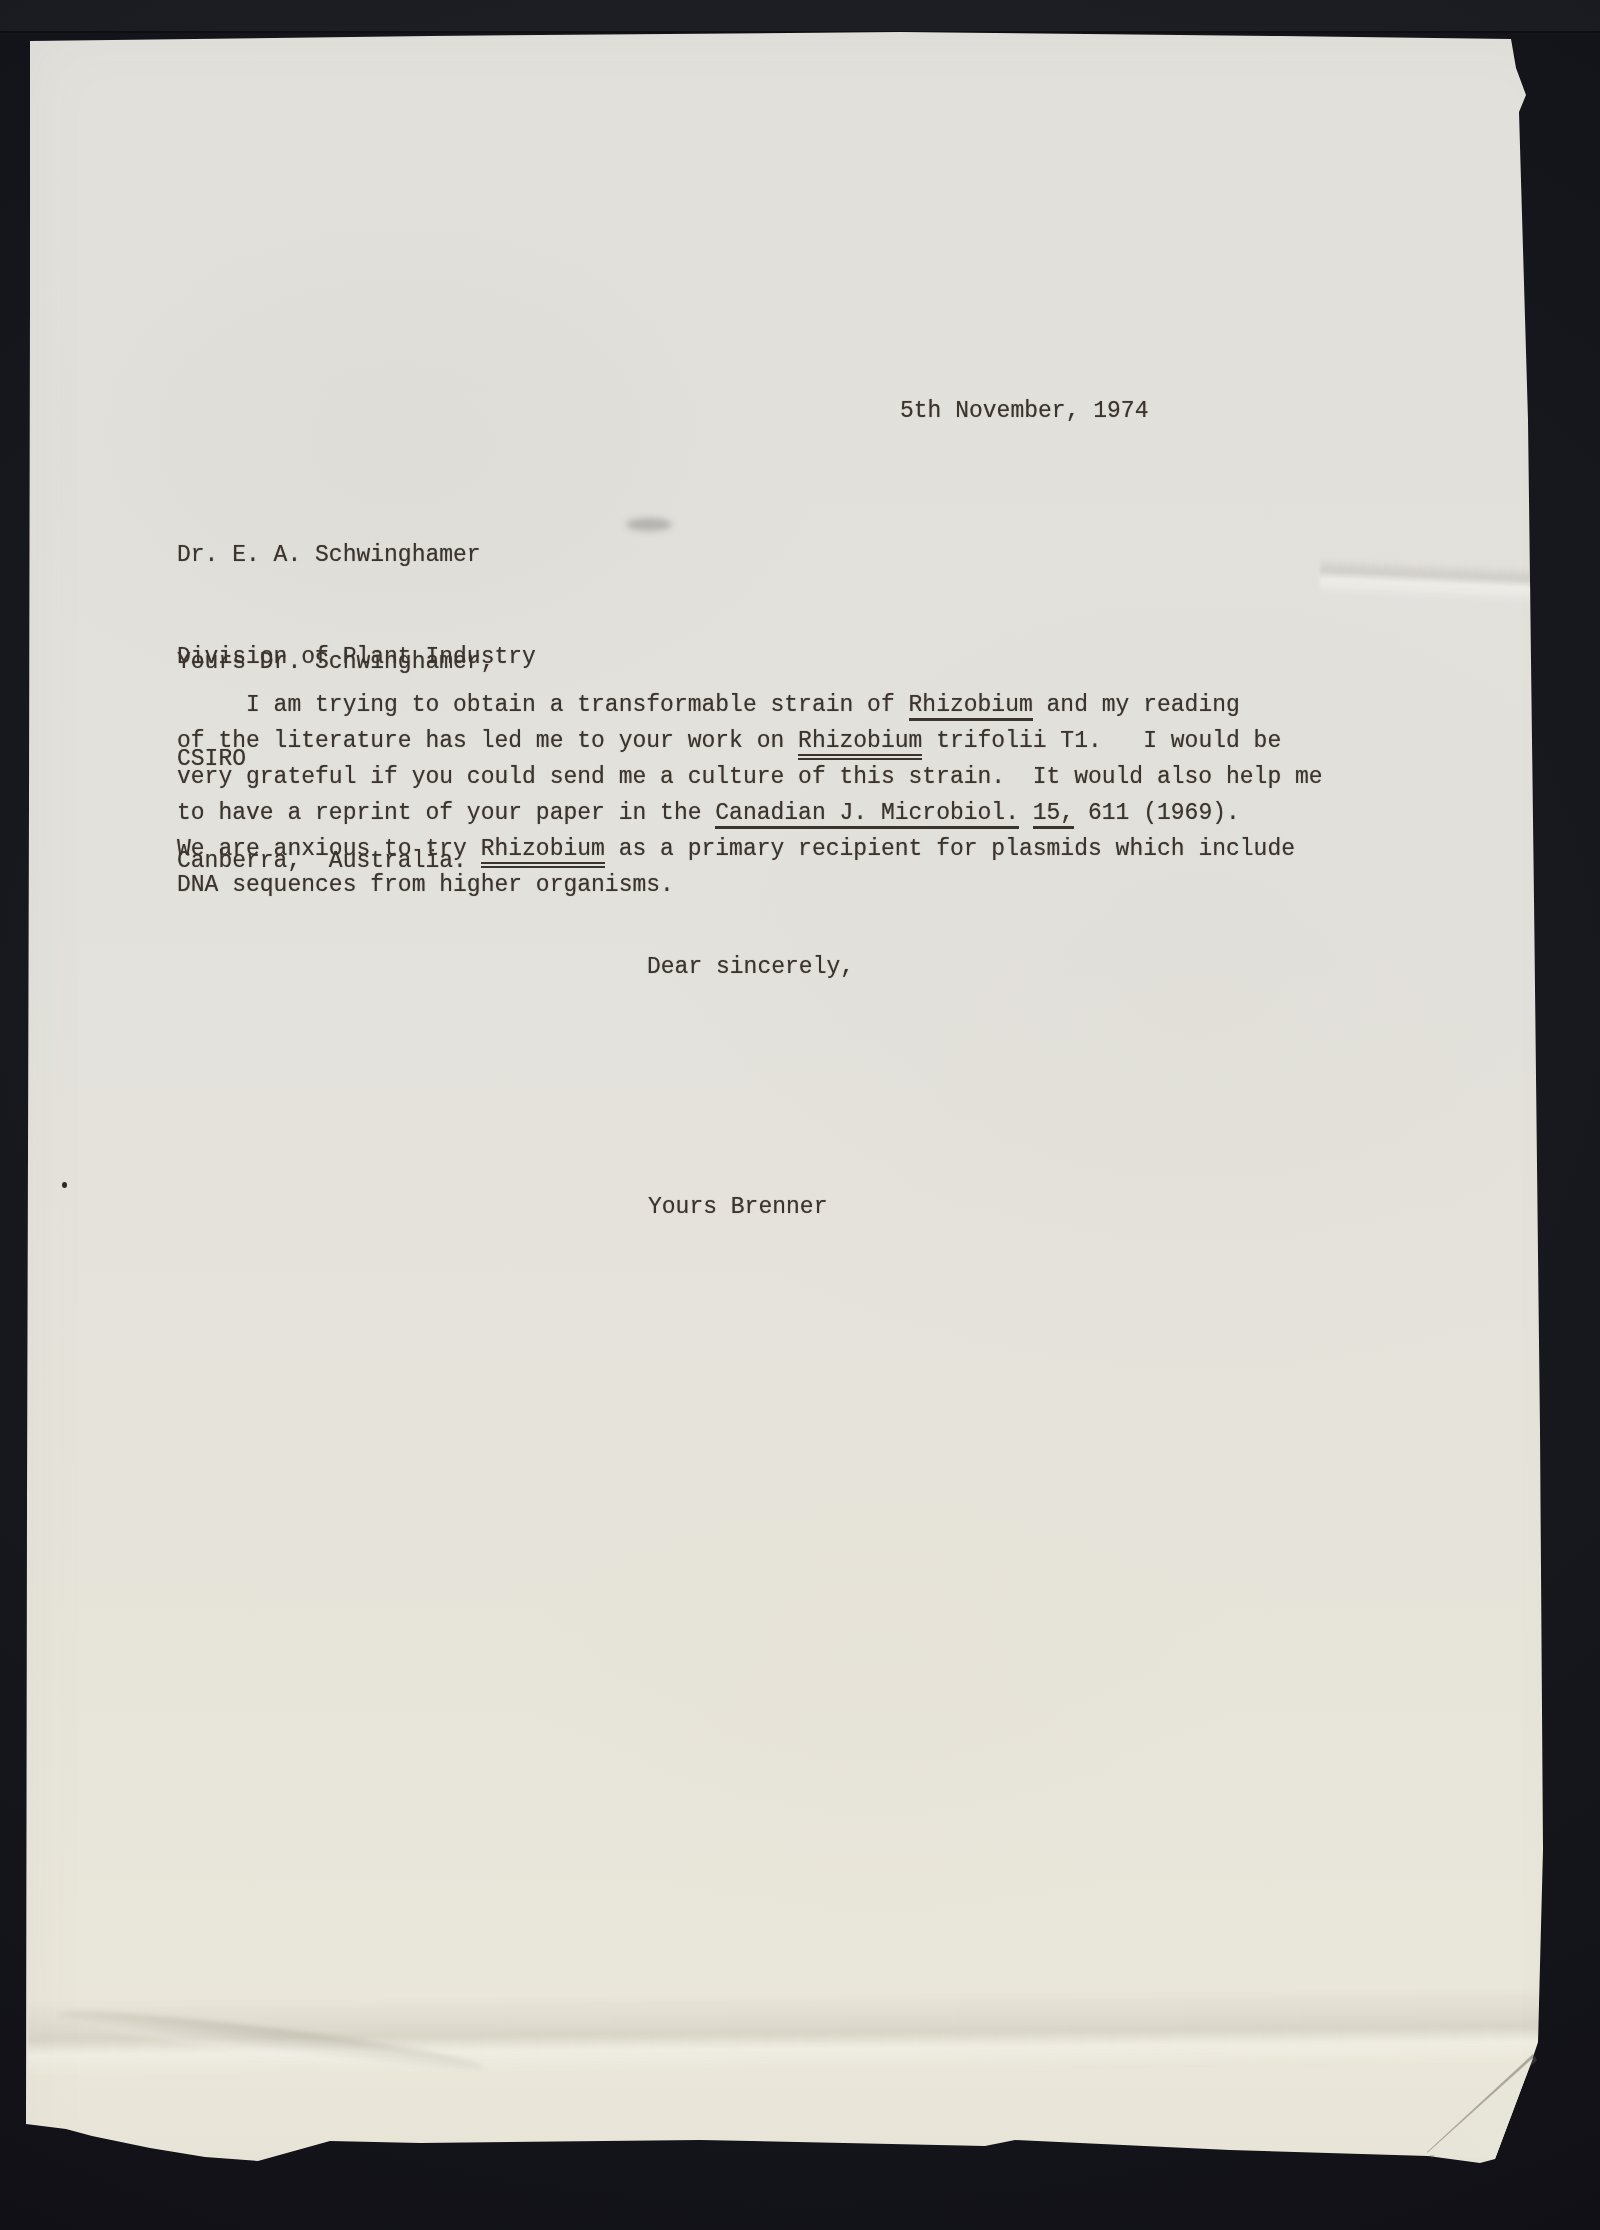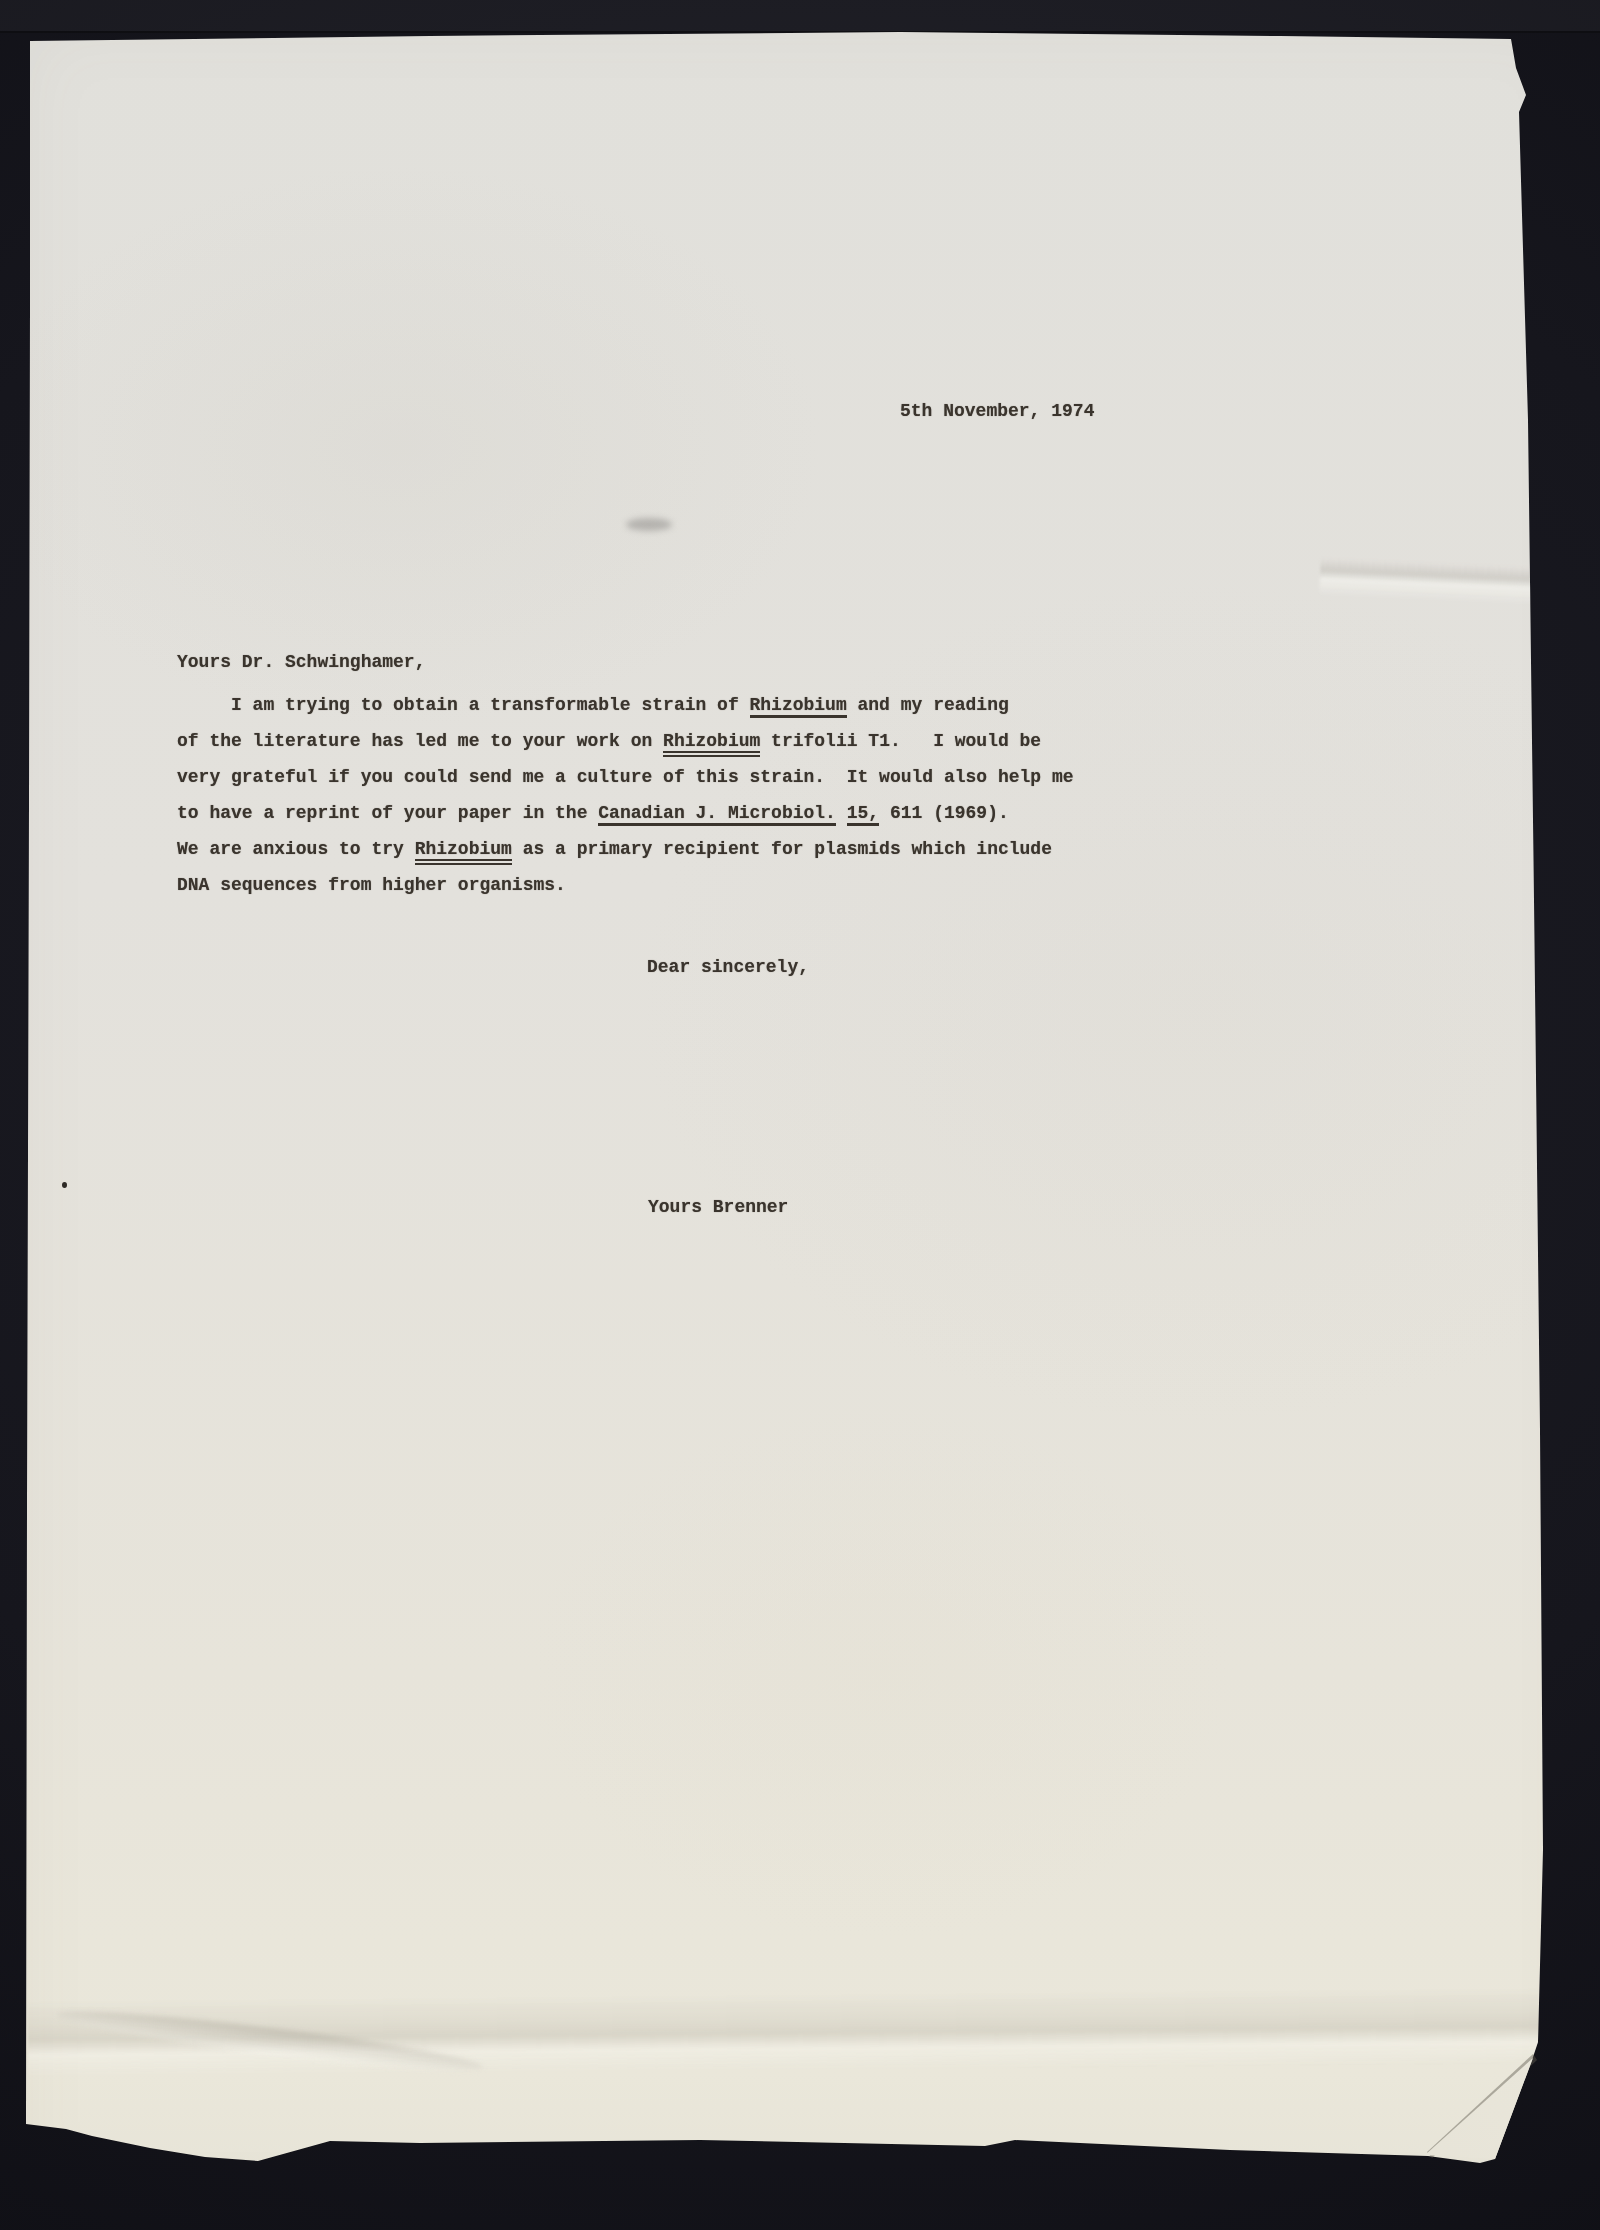--- a/index.html
+++ b/index.html
@@ -74,21 +74,21 @@
   }
   .fold-crease{
     position:absolute;inset:0;
     clip-path:polygon(1533px 2054px, 1427px 2152px, 1432px 2158px, 1537px 2060px);
     background:rgba(96,91,80,0.45);filter:blur(1px);
   }
   
   .typed{
     position:absolute;
     color:#3a342d;
-    font-size:18px;font-weight:bold;
+    font-size:23px;font-weight:normal;
     white-space:pre;
     text-shadow:0 0 1px rgba(58,52,44,0.55);
   }
   .date-line{left:900px;top:396px;line-height:30px;}
   .address{left:177px;top:470px;line-height:34px;}
   .salutation{left:177px;top:645px;line-height:34px;}
   .body-block{left:177px;top:687px;line-height:36px;}
   .closing{left:647px;top:952px;line-height:30px;}
   .signature{left:648px;top:1192px;line-height:30px;}
   .u1{border-bottom:3px solid currentColor;}
@@ -96,20 +96,26 @@
 </style>
 </head>
 <body>
 
 <div class="stage">
   <div class="mat-edge"></div>
 
   <div class="paper">
     <div class="typed date-line">5th November, 1974</div>
 
+    <div class="typed address">
+      <div>Dr. E. A. Schwinghamer</div>
+      <div>Division of Plant Industry</div>
+      <div>CSIRO</div>
+      <div>Canberra,  Australia.</div>
+    </div>
 
     <div class="typed salutation">Yours Dr. Schwinghamer,</div>
 
     <div class="typed body-block"><div><span>     I am trying to obtain a transformable strain of </span><span class="u1">Rhizobium</span><span> and my reading</span></div><div><span>of the literature has led me to your work on </span><span class="u2">Rhizobium</span><span> trifolii T1.   I would be</span></div><div><span>very grateful if you could send me a culture of this strain.  It would also help me</span></div><div><span>to have a reprint of your paper in the </span><span class="u1">Canadian J. Microbiol.</span><span> </span><span class="u1">15,</span><span> 611 (1969).</span></div><div><span>We are anxious to try </span><span class="u2">Rhizobium</span><span> as a primary recipient for plasmids which include</span></div><div><span>DNA sequences from higher organisms.</span></div></div>
 
     <div class="typed closing">Dear sincerely,</div>
 
     <div class="typed signature">Yours Brenner</div>
 
     <div class="smudge"></div>

